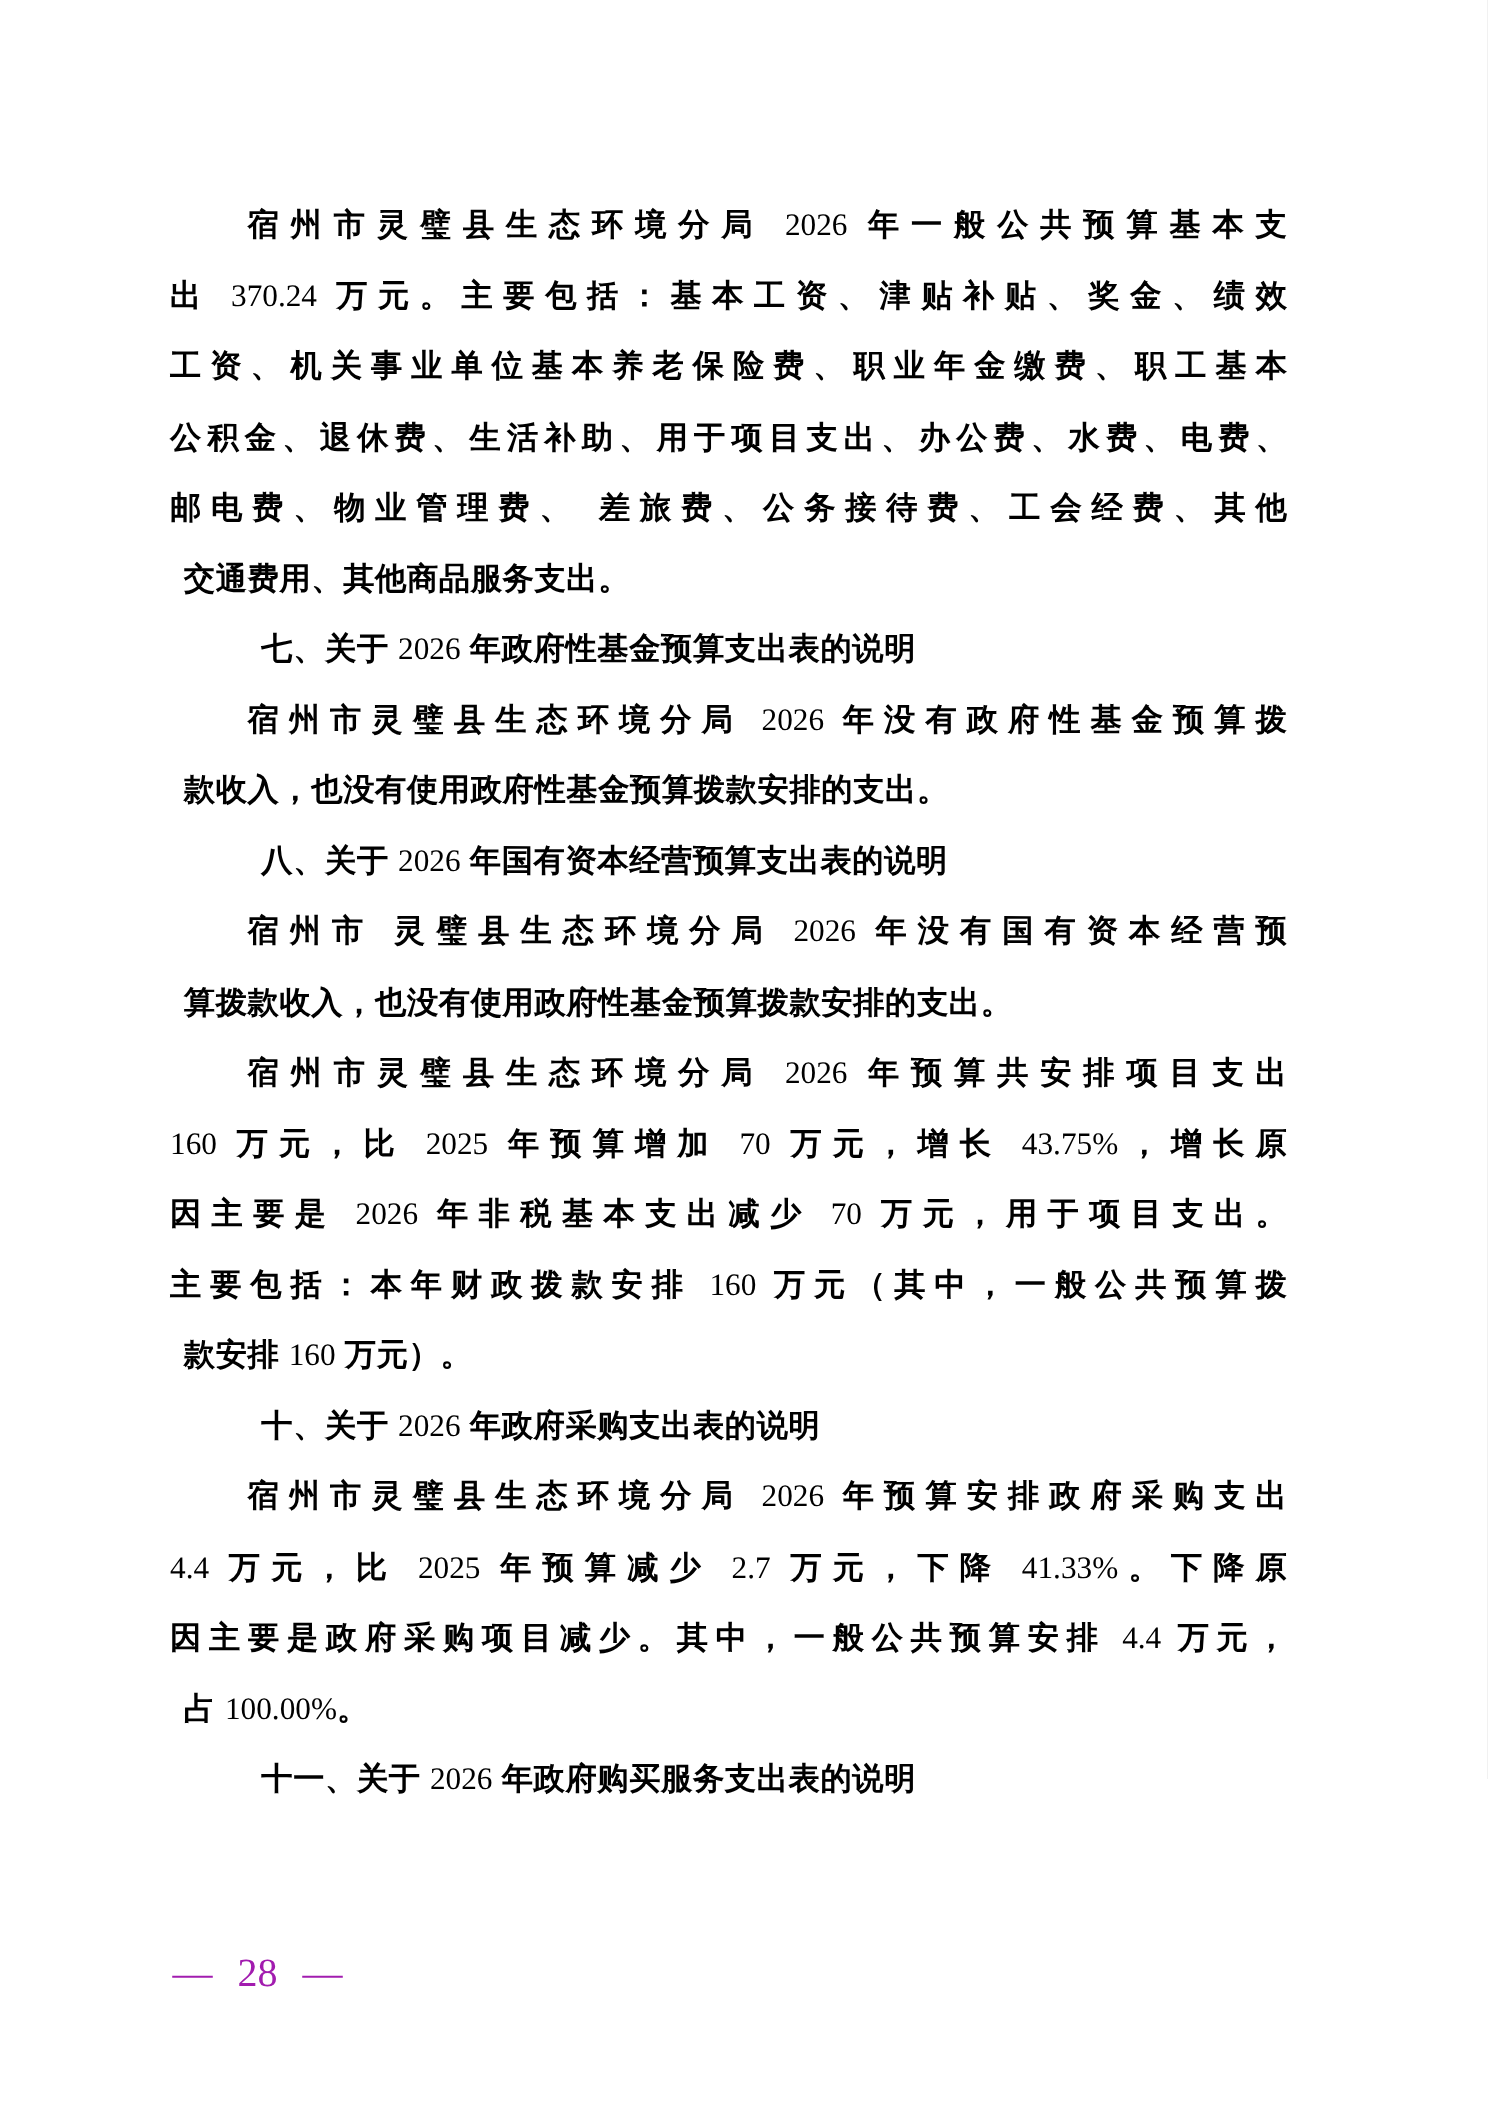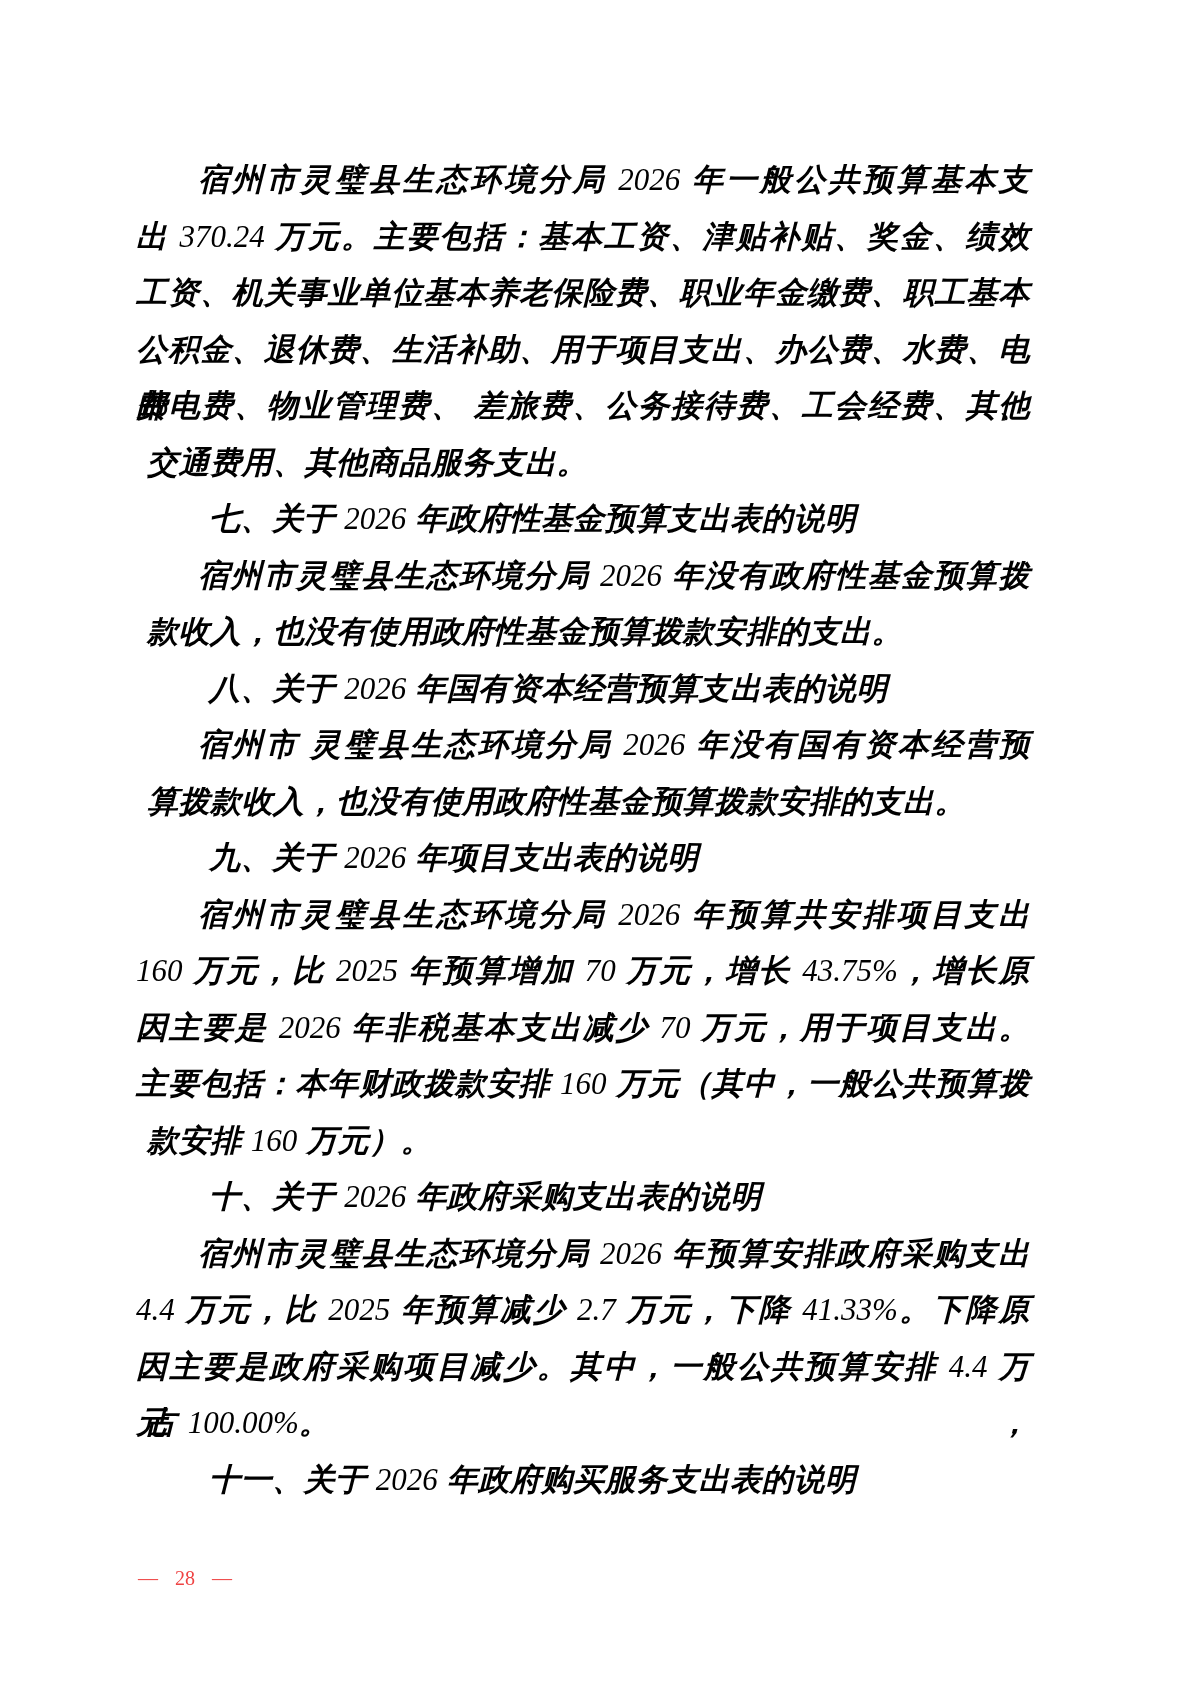--- a/index.html
+++ b/index.html
@@ -18,28 +18,27 @@
     font-family: "Liberation Sans", "DejaVu Sans", sans-serif;
   }
   .text-block {
     position: absolute;
     left: 136px;
     top: 152px;
     width: 894px;
   }
   .para { margin: 0; padding: 0; }
   .line {
-    font-size: 31px;
+    font-size: 25px;
     line-height: 56.5px;
     height: 56.5px;
     font-weight: 600;
     letter-spacing: 0.5px;
     white-space: pre;
     overflow: visible;
-    font-style: italic;
   }
   
   .line.j {
     white-space: normal;
     text-align: justify;
     text-align-last: justify;
     text-justify: inter-character;
   }
   
   .line.l {
@@ -53,25 +52,25 @@
   .num {
     font-family: "Liberation Serif", "DejaVu Serif", serif;
     font-weight: 400;
     letter-spacing: 0;
   }
   .footer {
     position: absolute;
     left: 138px;
     top: 1558px;
     font-family: "Liberation Serif", "DejaVu Serif", serif;
-    font-size: 20px;
+    font-size: 32px;
     line-height: 40px;
     font-weight: 400;
     word-spacing: 12px;
-    color: #ef4444;
+    color: #a21caf;
   }
 </style>
 </head>
 <body>
 
 <div class="page">
   <div class="text-block">
 
     <div class="para">
       <div class="line j ind">宿州市灵璧县生态环境分局 <span class="num">2026</span> 年一般公共预算基本支</div>
@@ -93,23 +92,20 @@
 
     <div class="para">
       <div class="line l ind">八、关于 <span class="num">2026</span> 年国有资本经营预算支出表的说明</div>
     </div>
 
     <div class="para">
       <div class="line j ind">宿州市 灵璧县生态环境分局 <span class="num">2026</span> 年没有国有资本经营预</div>
       <div class="line l">算拨款收入，也没有使用政府性基金预算拨款安排的支出。</div>
     </div>
 
-    <div class="para">
-      <div class="line l ind">九、关于 <span class="num">2026</span> 年项目支出表的说明</div>
-    </div>
 
     <div class="para">
       <div class="line j ind">宿州市灵璧县生态环境分局 <span class="num">2026</span> 年预算共安排项目支出</div>
       <div class="line j"><span class="num">160</span> 万元，比 <span class="num">2025</span> 年预算增加 <span class="num">70</span> 万元，增长 <span class="num">43.75%</span>，增长原</div>
       <div class="line j">因主要是 <span class="num">2026</span> 年非税基本支出减少 <span class="num">70</span> 万元，用于项目支出。</div>
       <div class="line j">主要包括：本年财政拨款安排 <span class="num">160</span> 万元（其中，一般公共预算拨</div>
       <div class="line l">款安排 <span class="num">160</span> 万元）。</div>
     </div>
 
     <div class="para">

